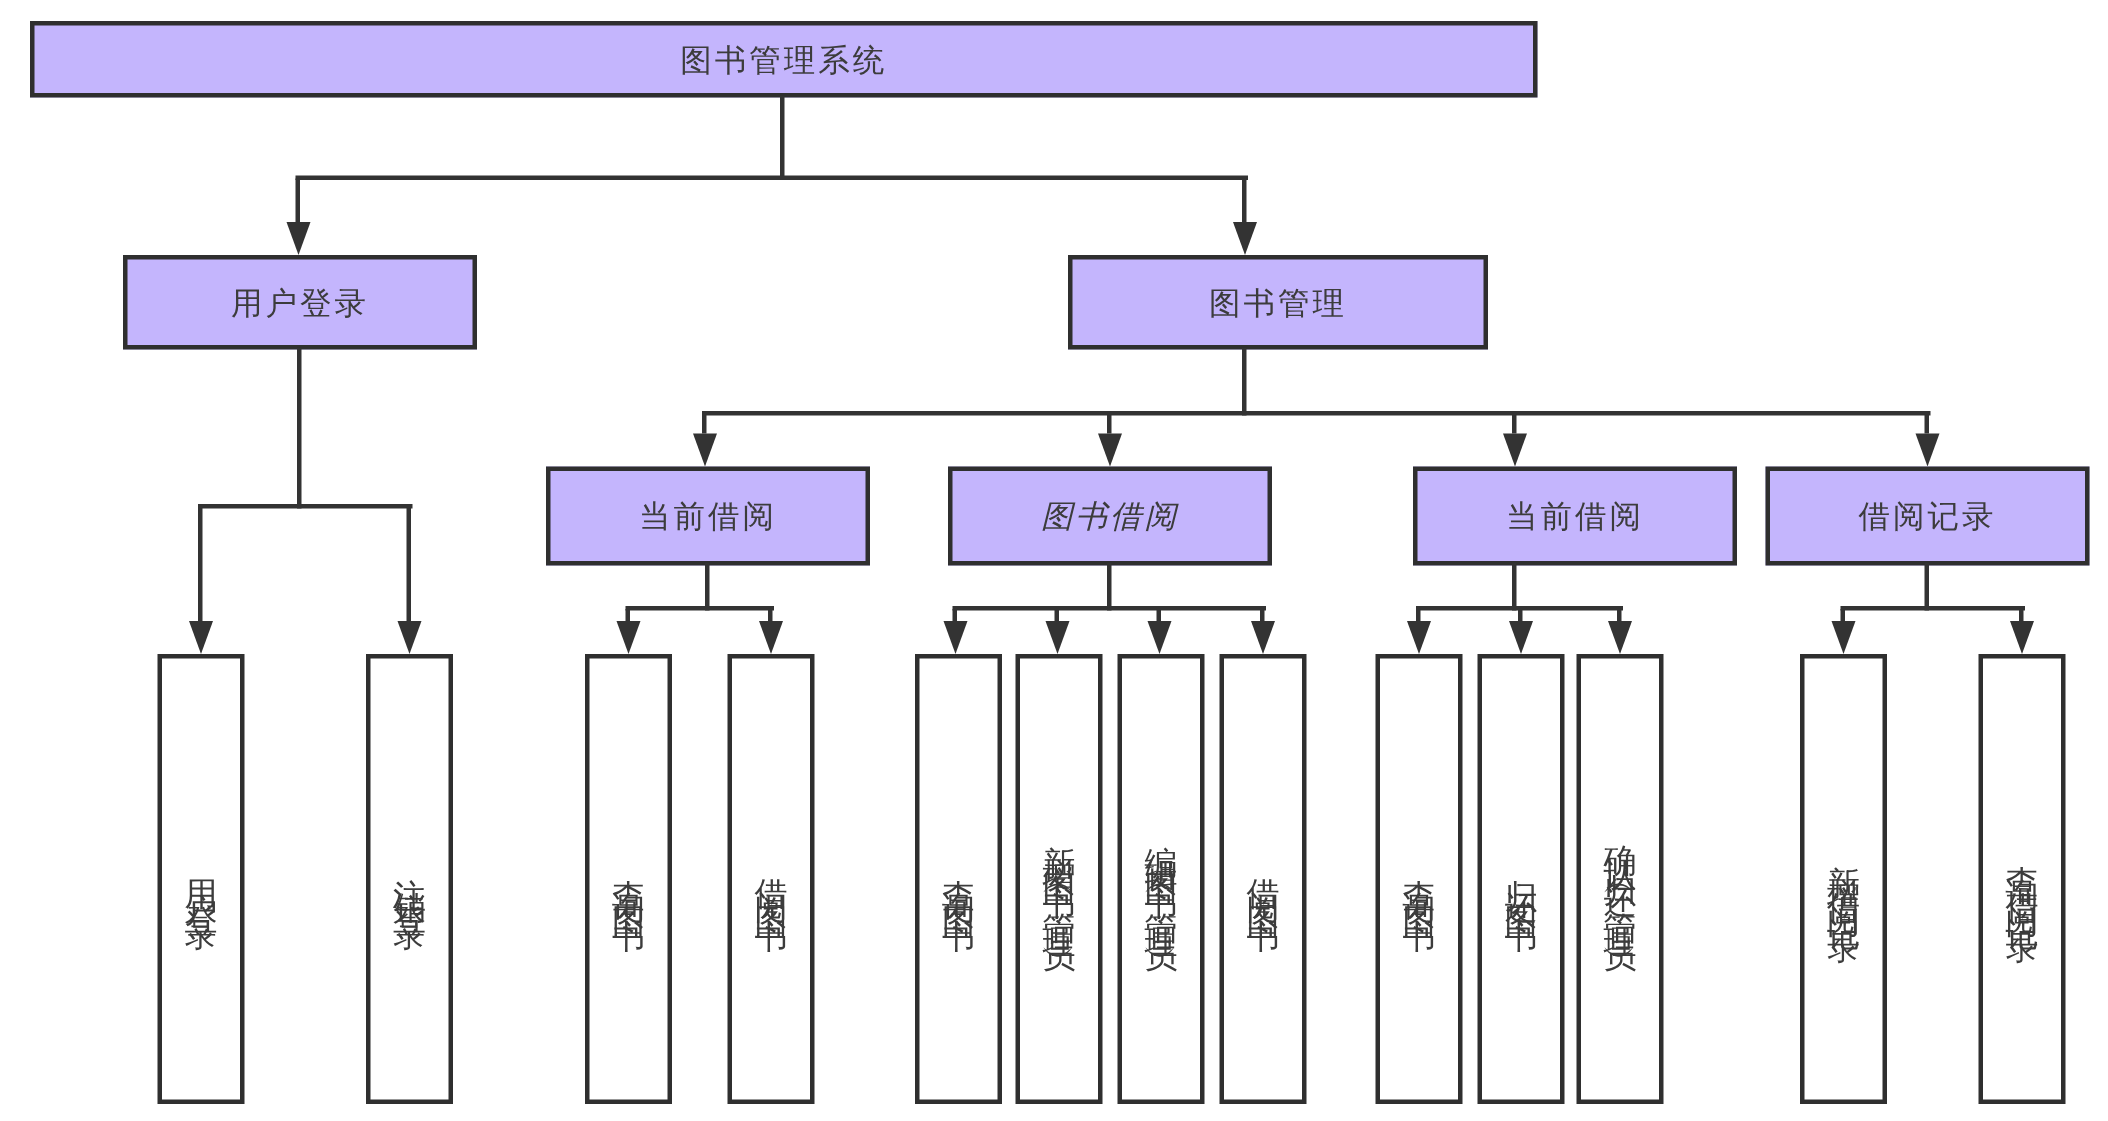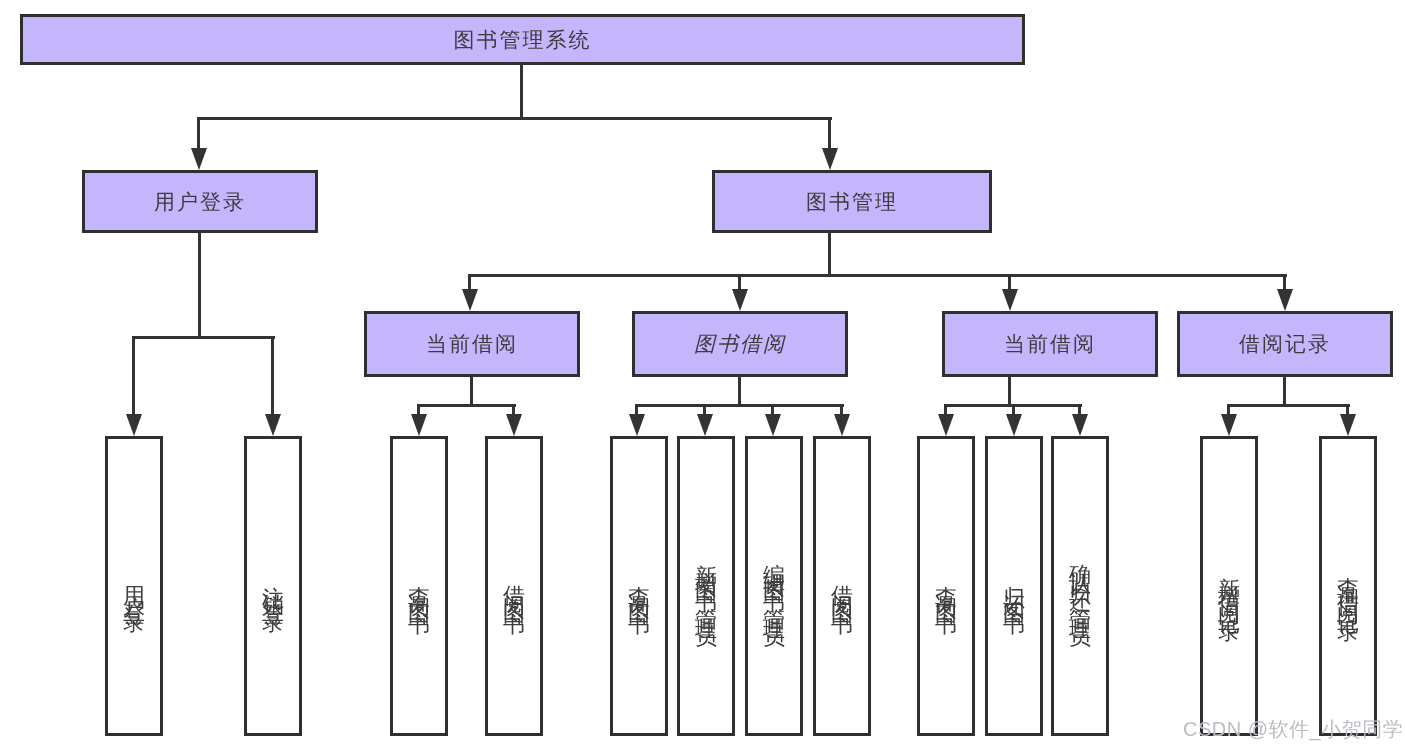--- a/index.html
+++ b/index.html
@@ -167,15 +167,14 @@
     <span class="vtext">确认归还（管理员）</span>
   </div>
 
   <div class="vbox" style="left:1200px;">
     <span class="vtext">新增借阅记录</span>
   </div>
   <div class="vbox" style="left:1319px;">
     <span class="vtext">查询借阅记录</span>
   </div>
 
-  <div class="watermark">CSDN @软件_小贺同学</div>
 
 </div>
 
 </body></html>

